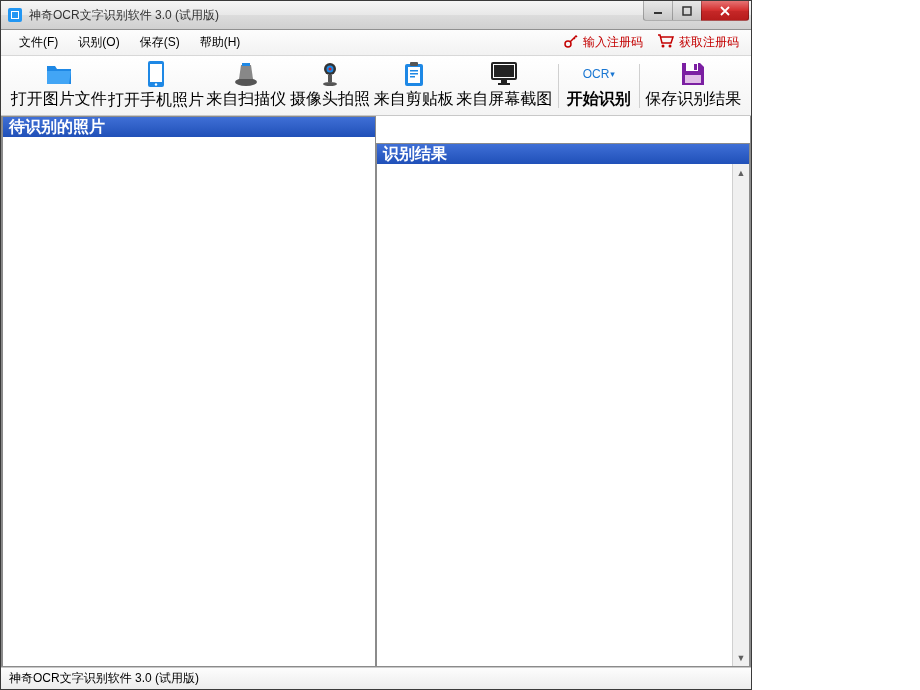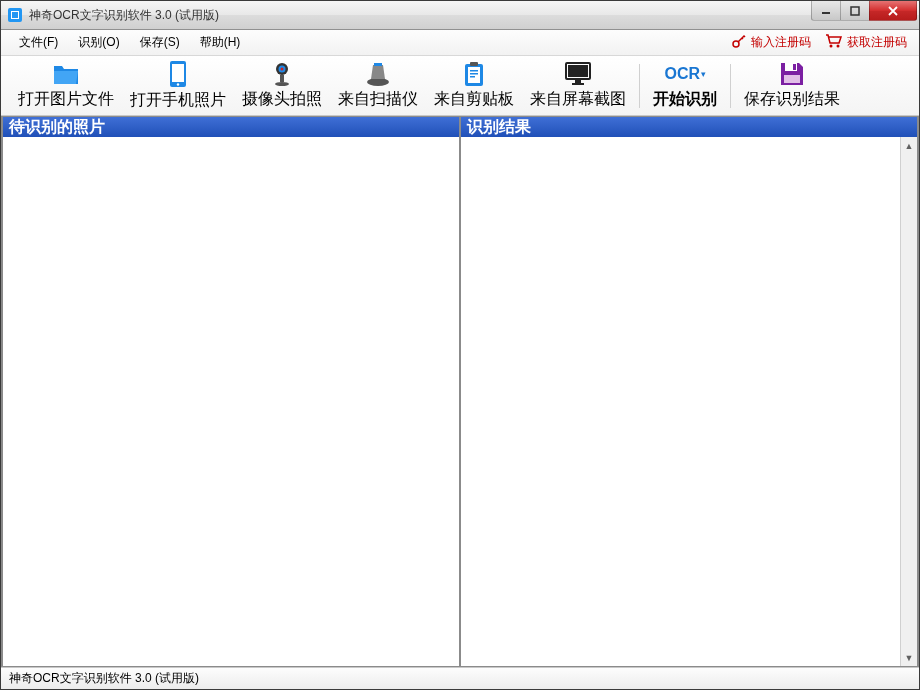--- a/index.html
+++ b/index.html
@@ -1,40 +1,40 @@
 <!DOCTYPE html>
 <html><head>
 <meta charset="utf-8">
 <style>
 * { margin: 0; padding: 0; box-sizing: border-box; }
 body { font-family: "Microsoft YaHei", "SimSun", Arial, sans-serif; font-size: 12px; background: #fff; overflow: hidden; }
-.window { width: 920px; height: 690px; display: flex; flex-direction: column; border: 1px solid #3a3a3a; }
+.window { width: 752px; height: 690px; display: flex; flex-direction: column; border: 1px solid #3a3a3a; }
 .titlebar { height: 29px; background: linear-gradient(to bottom, #f6f6f6 0%, #e8e8e8 50%, #dcdcdc 51%, #d0d0d0 100%); display: flex; align-items: center; border-bottom: 1px solid #909090; position: relative; }
 .titlebar-icon { width: 16px; height: 16px; margin: 0 6px; }
 .titlebar-text { color: #333; font-size: 12px; flex: 1; }
 .win-controls { display: flex; height: 20px; margin-top: -8px; }
 .win-btn { width: 30px; height: 20px; display: flex; align-items: center; justify-content: center; border: 1px solid rgba(0,0,0,0.25); border-top: none; margin-left: -1px; }
 .win-min { background: linear-gradient(to bottom, #e8e8e8, #c8c8c8); border-bottom-left-radius: 3px; }
 .win-max { background: linear-gradient(to bottom, #e8e8e8, #c8c8c8); }
 .win-close { width: 48px; background: linear-gradient(to bottom, #e57373, #d32f2f 50%, #c62828 51%, #b71c1c); border-bottom-right-radius: 3px; margin-right: 2px; }
 .menubar { height: 26px; background: linear-gradient(to bottom, #fdfdfd, #f2f2f2); display: flex; align-items: center; padding: 0 8px; border-bottom: 1px solid #d8d8d8; }
 .menu-item { padding: 15px 10px; cursor: pointer; }
 .menu-right { margin-left: auto; display: flex; gap: 6px; align-items: center; }
 .reg-link { display: flex; align-items: center; gap: 4px; color: #c30000; cursor: pointer; padding: 2px 4px; }
 .toolbar { height: 60px; background: linear-gradient(to bottom, #ffffff, #f4f4f4); display: flex; align-items: center; padding: 4px 10px; border-bottom: 1px solid #c8c8c8; gap: 2px; }
 .tool-btn { display: flex; flex-direction: column; align-items: center; justify-content: center; padding: 2px 6px; cursor: pointer; min-width: 60px; height: 54px; border: 1px solid transparent; border-radius: 3px; }
 .tool-icon { width: 28px; height: 28px; display: flex; align-items: center; justify-content: center; margin-bottom: 2px; }
 .tool-label { font-size: 16px; white-space: nowrap; }
 .toolbar-sep { width: 1px; height: 44px; background: #d0d0d0; margin: 0 4px; }
-.ocr-text { font-weight: bold; color: #1976d2; font-size: 16px; text-align: right; }
+.ocr-text { font-weight: normal; color: #1976d2; font-size: 12px; text-align: right; }
 .ocr-arrow { color: #1976d2; font-size: 9px; margin-left: 1px; }
 .tool-primary .tool-label { font-weight: bold; }
 .content { flex: 1; display: flex; background: #fff; border-left: 1px solid #8b8b8b; border-right: 1px solid #8b8b8b; overflow: hidden; }
 .panel { flex: 1; display: flex; flex-direction: column; border: 1px solid #8b8b8b; margin: 0; }
-.panel + .panel { margin-left: 0; }
+.panel + .panel { margin-left: 0; margin-top: 27px; }
 .panel-hdr { height: 20px; background: linear-gradient(to bottom, #3f6fd6, #2050b8); color: #fff; font-weight: bold; padding: 2px 6px; display: flex; align-items: center; font-size: 16px; }
 .panel-body { flex: 1; background: #fff; position: relative; }
 .right-panel-body { margin-right: 17px; }
 .scrollbar-v { position: absolute; right: -17px; top: 0; bottom: 0; width: 17px; background: #f0f0f0; border-left: 1px solid #d0d0d0; display: flex; flex-direction: column; }
 .scroll-arrow { height: 17px; display: flex; align-items: center; justify-content: center; background: #f0f0f0; color: #606060; font-size: 9px; }
 .scroll-track { flex: 1; background: #f0f0f0; }
 .statusbar { height: 22px; background: linear-gradient(to bottom, #fdfdfd, #ececec); border-top: 1px solid #c8c8c8; display: flex; align-items: center; padding: 0 8px; font-size: 12px; }
 </style>
 </head>
 <body>
@@ -112,39 +112,39 @@
         <svg width="20" height="28" viewBox="0 0 20 28">
             <rect x="2" y="1" width="16" height="26" rx="2" fill="#1e88e5"></rect>
             <rect x="4" y="4" width="12" height="18" fill="#fff"></rect>
             <circle cx="10" cy="24.5" r="1.2" fill="#fff"></circle>
           </svg>
       </span>
       <span class="tool-label">打开手机照片</span>
     </div>
     <div class="tool-btn">
       <span class="tool-icon">
+        <svg width="26" height="26" viewBox="0 0 26 26">
+            <ellipse cx="13" cy="21" rx="11" ry="4" fill="#555"></ellipse>
+            <path d="M8 4 L18 4 L20 18 L6 18 Z" fill="#888"></path>
+            <rect x="9" y="2" width="8" height="3" fill="#1e88e5"></rect>
+          </svg>
+      </span>
+      <span class="tool-label">来自扫描仪</span>
+    </div>
+    <div class="tool-btn">
+      <span class="tool-icon">
         <svg width="24" height="26" viewBox="0 0 24 26">
             <circle cx="12" cy="8" r="6" fill="#333"></circle>
             <circle cx="12" cy="8" r="3.5" fill="#1e88e5"></circle>
             <circle cx="12" cy="8" r="1.5" fill="#c22"></circle>
             <rect x="10" y="14" width="4" height="7" fill="#555"></rect>
             <ellipse cx="12" cy="23" rx="7" ry="2" fill="#555"></ellipse>
           </svg>
       </span>
       <span class="tool-label">摄像头拍照</span>
-    </div>
-    <div class="tool-btn">
-      <span class="tool-icon">
-        <svg width="26" height="26" viewBox="0 0 26 26">
-            <ellipse cx="13" cy="21" rx="11" ry="4" fill="#555"></ellipse>
-            <path d="M8 4 L18 4 L20 18 L6 18 Z" fill="#888"></path>
-            <rect x="9" y="2" width="8" height="3" fill="#1e88e5"></rect>
-          </svg>
-      </span>
-      <span class="tool-label">来自扫描仪</span>
     </div>
     <div class="tool-btn">
       <span class="tool-icon">
         <svg width="24" height="26" viewBox="0 0 24 26">
             <rect x="3" y="3" width="18" height="22" rx="2" fill="#1e88e5"></rect>
             <rect x="6" y="6" width="12" height="16" fill="#fff"></rect>
             <rect x="8" y="1" width="8" height="4" rx="1" fill="#555"></rect>
             <rect x="8" y="9" width="8" height="1.5" fill="#1e88e5"></rect>
             <rect x="8" y="12" width="8" height="1.5" fill="#1e88e5"></rect>
             <rect x="8" y="15" width="5" height="1.5" fill="#1e88e5"></rect>

